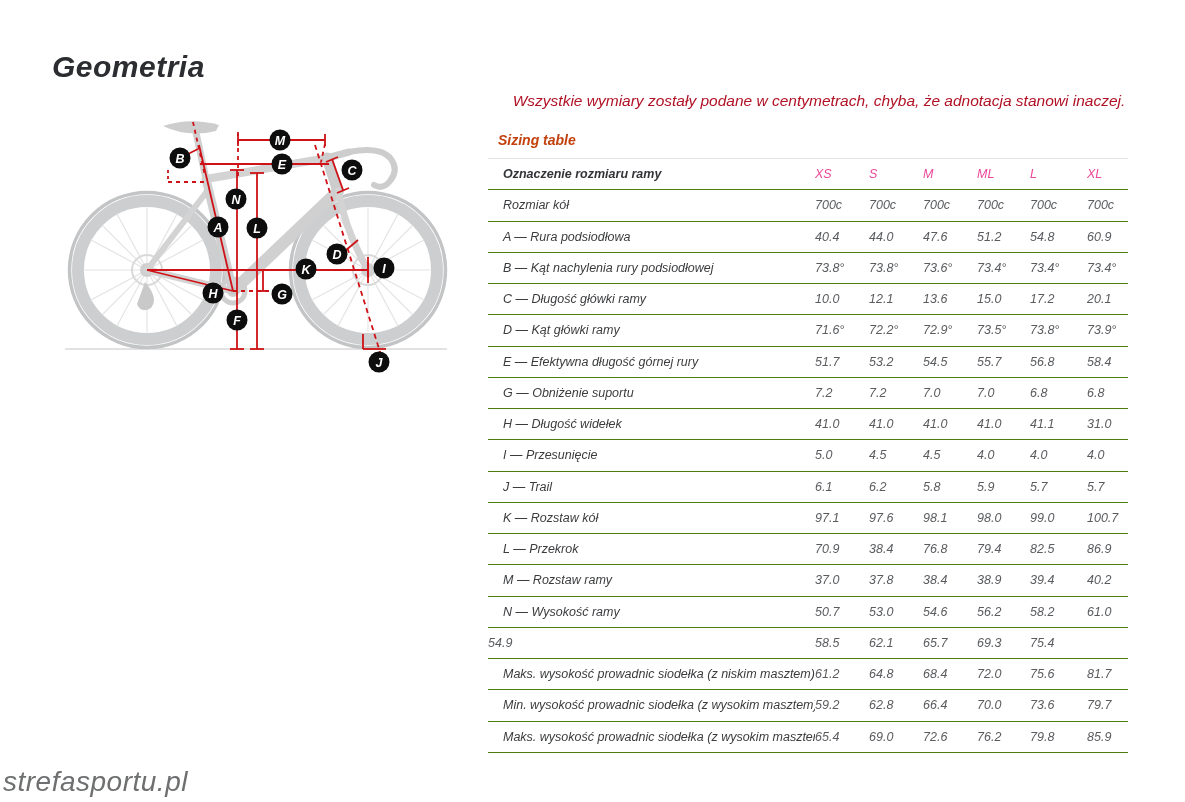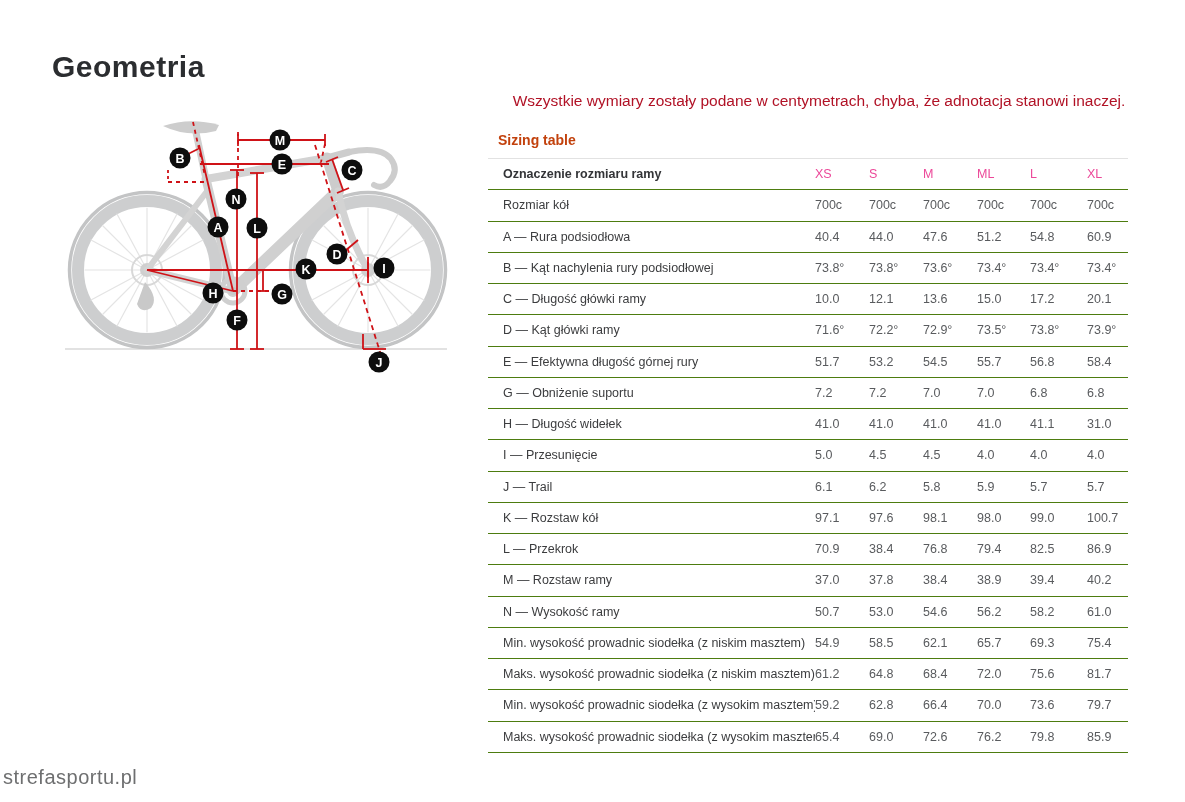--- a/index.html
+++ b/index.html
@@ -1,18 +1,18 @@
 <!DOCTYPE html>
 <html><head>
 <meta charset="utf-8">
 <style>
   * { margin:0; padding:0; box-sizing:border-box; }
   html,body { background:#fff; }
   body { font-family:"Liberation Sans", sans-serif; }
-  .page { position:relative; width:1185px; height:802px; background:#fff; overflow:hidden; }
+  .page { position:relative; width:1185px; height:802px; background:#fff; overflow:hidden;font-style:italic; }
 
   .page-title {
     position:absolute; left:52px; top:50px;
     font-size:30px; font-weight:700; color:#2b2d30; letter-spacing:.5px;
   }
 
   .diagram { position:absolute; left:45px; top:110px; width:440px; height:272px; }
 
   .note {
     position:absolute; left:489px; top:92px; width:660px;
@@ -41,21 +41,21 @@
     white-space:nowrap; overflow:hidden;
   }
   .grow.header .lbl { font-weight:700; color:#333437; }
   .grow .val {
     font-size:12.5px; color:#595b5e; white-space:nowrap;
   }
   .grow.header .val { color:#ec4899; }
 
   .watermark {
     position:absolute; left:3px; top:766px;
-    font-size:20px; color:#6e6f70; letter-spacing:.5px;
+    font-size:28px; color:#6e6f70; letter-spacing:.5px;
   }
 </style>
 </head>
 <body>
 
 <div class="page">
 
   <h1 class="page-title">Geometria</h1>
 
   <div class="diagram">
@@ -349,21 +349,20 @@
       <div class="grow">
         <div class="lbl">N — Wysokość ramy</div>
         <div class="val">50.7</div>
         <div class="val">53.0</div>
         <div class="val">54.6</div>
         <div class="val">56.2</div>
         <div class="val">58.2</div>
         <div class="val">61.0</div>
       </div>
       <div class="grow">
-        <div class="lbl">Min. wysokość prowadnic siodełka (z niskim masztem)</div>
         <div class="val">54.9</div>
         <div class="val">58.5</div>
         <div class="val">62.1</div>
         <div class="val">65.7</div>
         <div class="val">69.3</div>
         <div class="val">75.4</div>
       </div>
       <div class="grow">
         <div class="lbl">Maks. wysokość prowadnic siodełka (z niskim masztem)</div>
         <div class="val">61.2</div>

